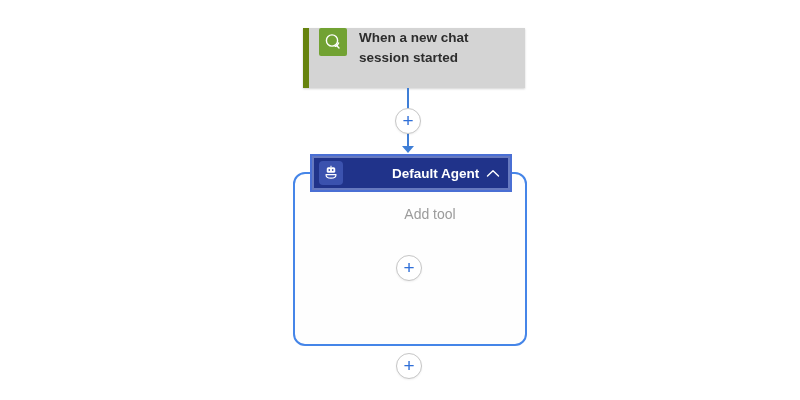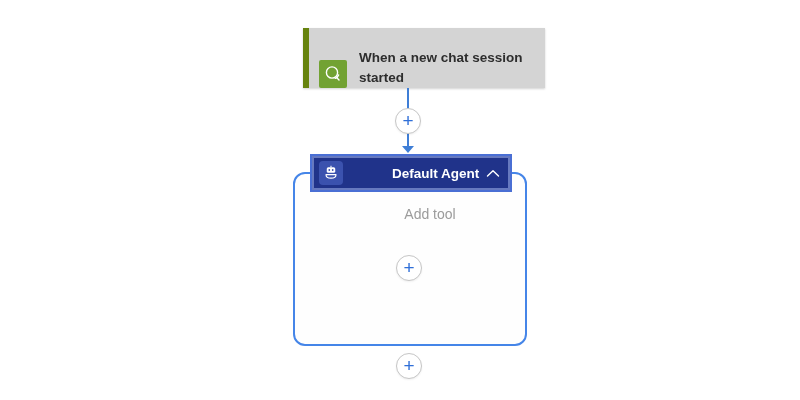--- a/index.html
+++ b/index.html
@@ -5,25 +5,25 @@
   html,body { margin:0; padding:0; }
   body {
     width:800px; height:400px; overflow:hidden;
     background:#ffffff;
     font-family:"Liberation Sans", sans-serif;
   }
   .stage { position:relative; width:800px; height:400px; background:#ffffff; }
 
   
   .trigger-card {
-    position:absolute; left:303px; top:28px; width:242px; height:60px;
+    position:absolute; left:303px; top:28px; width:222px; height:60px;
     background:#d4d4d4;
     border-left:6px solid #66830e;
     box-sizing:border-box;
-    display:flex; align-items:flex-end;
+    display:flex; align-items:flex-start;
     box-shadow:0 1px 2px rgba(0,0,0,0.18);
     cursor:pointer;
   }
   .trigger-icon {
     width:28px; height:28px; margin-left:10px; flex:0 0 auto;
     background:#72a233; border-radius:2px;
     display:flex; align-items:center; justify-content:center;
   }
   .trigger-title {
     margin-left:12px; margin-right:8px;

